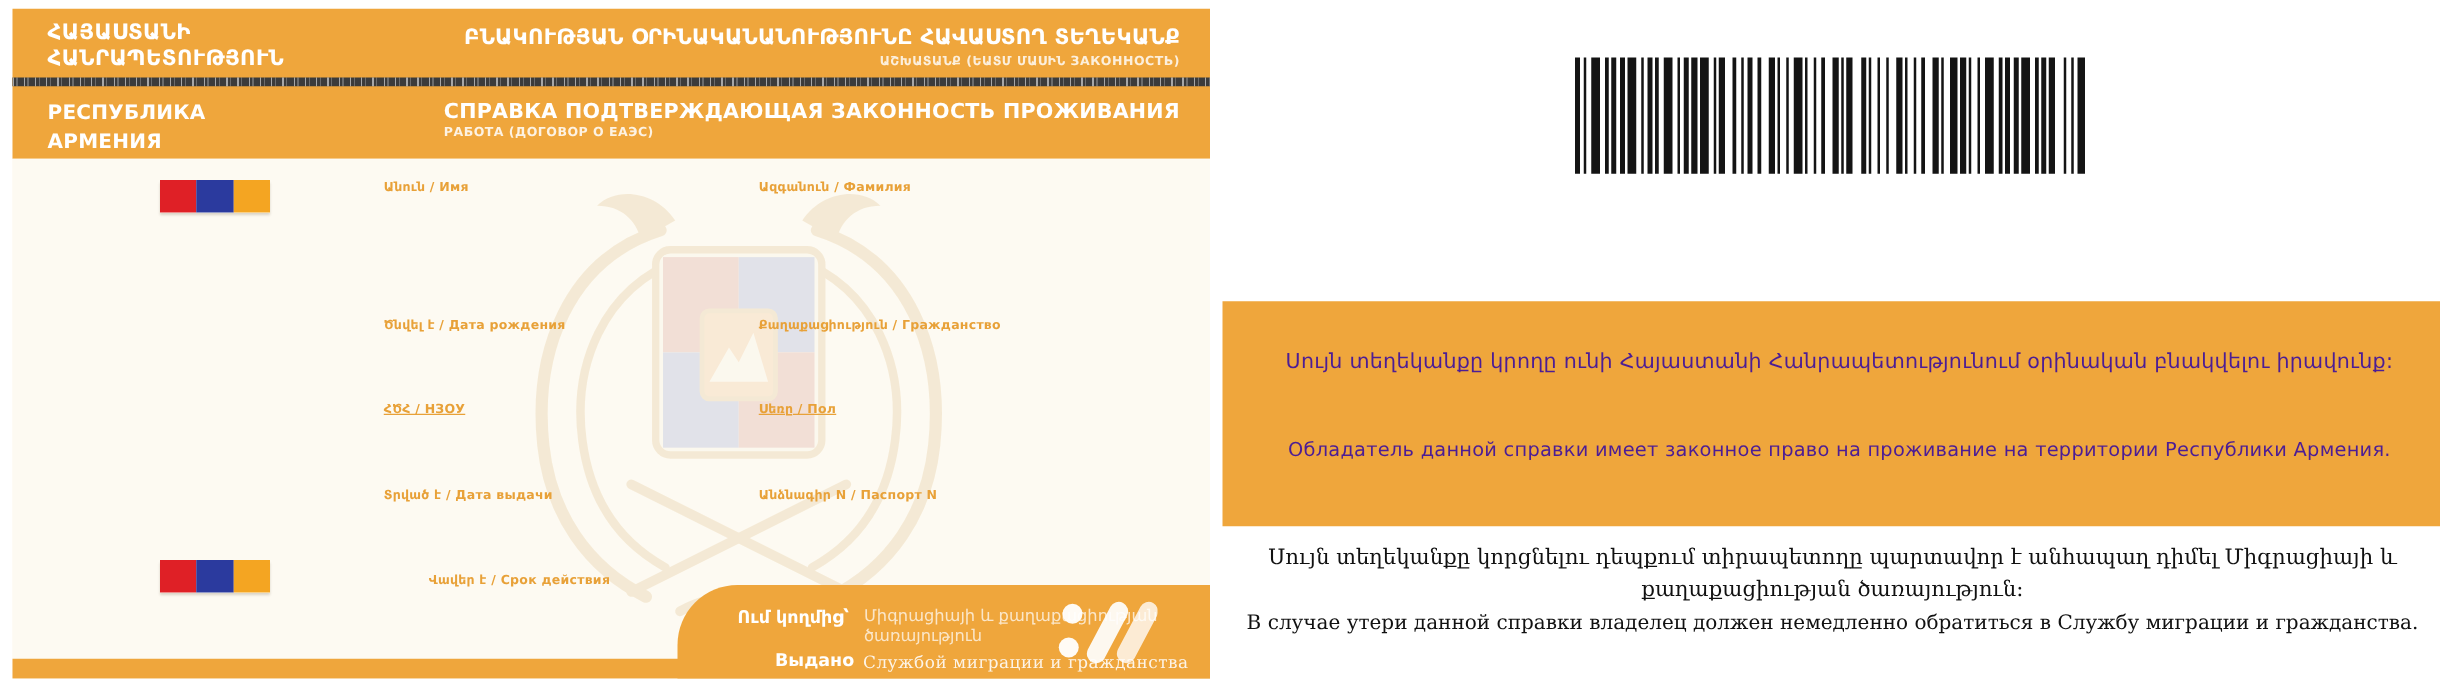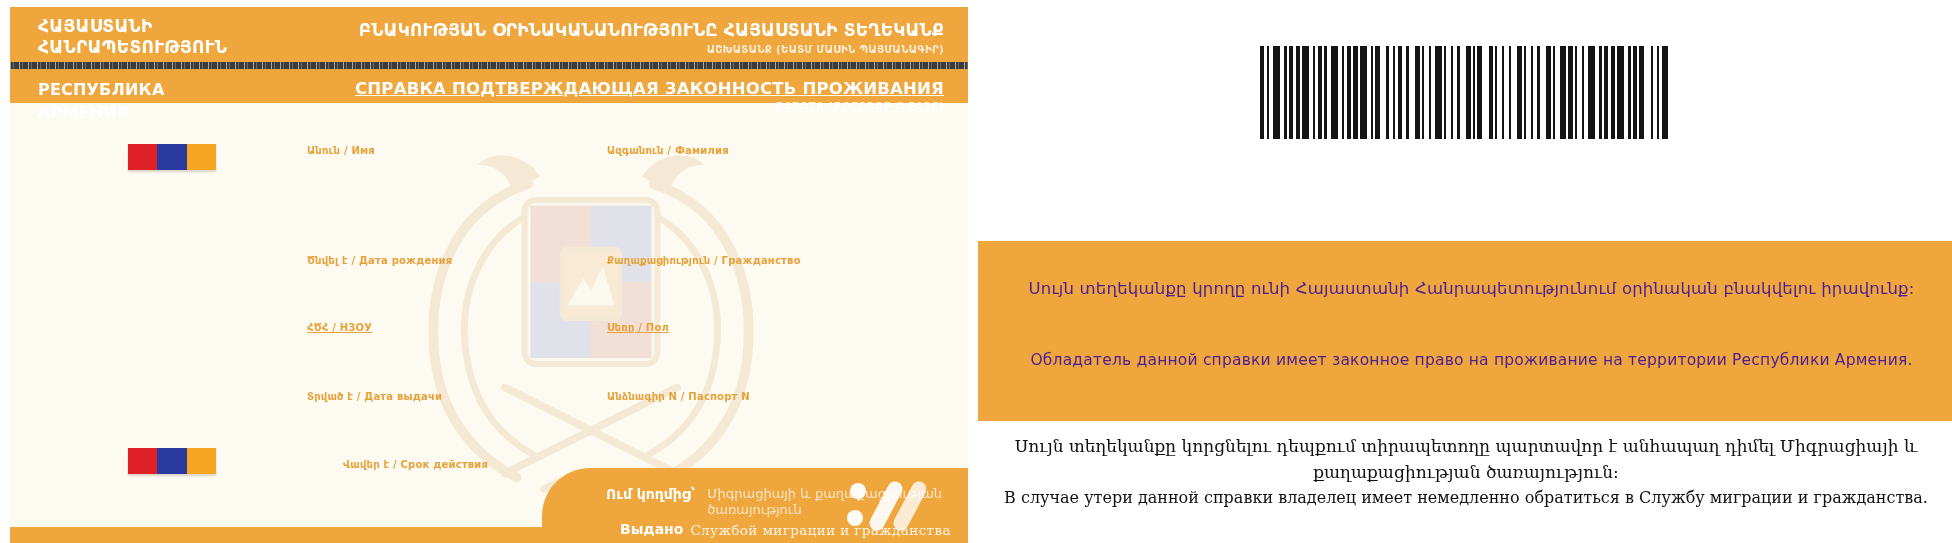--- a/index.html
+++ b/index.html
@@ -2,29 +2,29 @@
 <html style="--orange: #EFA63C; --label-orange: #E8A138; --body-cream: #FDFAF2; --strip-dark: #3B3B3B; --flag-red: #DF2026; --flag-blue: #2B3A9E; --flag-orange: #F4A522; --note-black: #111111;"><head>
 <meta charset="utf-8">
 <title>Certificate</title>
 <style>
   html,body{margin:0;padding:0;background:#fff;}
   body{font-family:"DejaVu Sans",sans-serif;}
   .stage{position:relative;width:1952px;height:543px;background:#fff;overflow:hidden;}
 
   
   .card{position:absolute;left:10px;top:7px;width:958px;height:536px;background:var(--body-cream,#FDFAF2);}
-  .card-header{position:absolute;left:0;top:0;right:0;height:96px;background:var(--orange,#EFA63C);}
+  .card-header{position:absolute;left:0;top:0;right:0;height:120px;background:var(--orange,#EFA63C);}
   .hdr-hy-country{position:absolute;left:28px;top:9px;width:240px;color:#fff;font-weight:bold;font-size:17px;line-height:1.22;letter-spacing:.3px;}
   .hdr-hy-block{position:absolute;right:24px;top:13px;text-align:right;color:#fff;}
   .hdr-hy-title{font-weight:bold;font-size:17px;letter-spacing:.2px;white-space:nowrap;}
   .hdr-hy-sub{margin-top:4px;font-size:10px;font-weight:bold;color:rgba(255,255,255,.82);letter-spacing:.4px;}
   .micro-strip{position:absolute;left:0;right:0;top:55px;height:7px;background:var(--strip-dark,#3B3B3B);
     background-image:repeating-linear-gradient(90deg, rgba(255,255,255,.55) 0 1px, rgba(0,0,0,0) 1px 3px, rgba(255,255,255,.25) 3px 4px, rgba(0,0,0,0) 4px 9px);}
   .hdr-ru-country{position:absolute;left:28px;top:71px;width:190px;color:#fff;font-weight:bold;font-size:16px;line-height:1.45;letter-spacing:.2px;}
-  .hdr-ru-block{position:absolute;right:24px;top:72px;text-align:right;color:#fff;text-decoration:underline;}
+  .hdr-ru-block{position:absolute;right:24px;top:72px;color:#fff;}
   .hdr-ru-title{font-weight:bold;font-size:16.5px;letter-spacing:.2px;white-space:nowrap;}
   .hdr-ru-sub{margin-top:3px;font-size:10px;font-weight:bold;color:rgba(255,255,255,.85);letter-spacing:.4px;}
 
   .card-body{position:absolute;left:0;top:120px;right:0;bottom:0;background:var(--body-cream,#FDFAF2);}
 
   .coa{position:absolute;left:366px;top:118px;width:430px;height:392px;opacity:.15;}
 
   .flag{position:absolute;width:88px;height:26px;display:flex;box-shadow:0 2px 2px rgba(60,40,0,.18);}
   .flag span{flex:1;}
   .flag .red{background:var(--flag-red,#DF2026);}
@@ -33,21 +33,21 @@
   .flag-top{left:118px;top:137px;}
   .flag-bottom{left:118px;top:441px;}
 
   .lbl{position:absolute;font-size:10px;font-weight:bold;color:var(--label-orange,#E8A138);white-space:nowrap;letter-spacing:.2px;}
   .c1{left:297px;} .c2{left:597px;}
   .r1{top:138px;} .r2{top:248px;} .r3{top:315px;text-decoration:underline;} .r4{top:384px;text-align:center;} .r5{top:452px;margin-left:36px;}
 
   .bottom-band{position:absolute;left:0;right:0;top:520px;height:16px;background:var(--orange,#EFA63C);}
   .issued-tab{position:absolute;left:532px;right:0;top:461px;height:75px;background:var(--orange,#EFA63C);border-top-left-radius:48px;}
   .issue-row{position:absolute;display:flex;gap:7px;align-items:flex-start;}
-  .issue-row-hy{left:64px;top:18px;gap:12px;}
+  .issue-row-hy{left:48px;top:18px;gap:12px;}
   .issue-row-ru{left:46px;top:53px;margin-left:32px;}
   .issue-label{font-weight:bold;font-size:14px;color:#fff;white-space:nowrap;}
   .issue-value-hy{width:238px;font-size:13px;line-height:1.2;color:rgba(255,255,255,.72);}
   .issue-value-ru{font-family:"DejaVu Serif","Liberation Serif",serif;font-size:13.5px;color:rgba(255,255,255,.88);letter-spacing:.4px;padding-top:1px;white-space:nowrap;}
   .ms-logo{position:absolute;right:42px;top:10px;width:80px;height:56px;}
 
   
   .barcode{position:absolute;left:1260px;top:46px;width:410px;height:93px;display:flex;}
   .barcode span{height:100%;}
   .barcode .bar{background:#141414;}
@@ -64,22 +64,22 @@
 </head>
 <body>
 
 <div class="stage">
 
   <div class="card">
 
     <div class="card-header">
       <div class="hdr-hy-country">ՀԱՅԱՍՏԱՆԻ ՀԱՆՐԱՊԵՏՈՒԹՅՈՒՆ</div>
       <div class="hdr-hy-block">
-        <div class="hdr-hy-title">ԲՆԱԿՈՒԹՅԱՆ ՕՐԻՆԱԿԱՆԱՆՈՒԹՅՈՒՆԸ ՀԱՅԱՍՏԱՆԻ ՏԵՂԵԿԱՆՔ</div>
-        <div class="hdr-hy-sub">ԱՇԽԱՏԱՆՔ (ԵԱՏՄ ՄԱՍԻՆ ՊԱՅՄԱՆԱԳԻՐ)</div>
+        <div class="hdr-hy-title">ԲՆԱԿՈՒԹՅԱՆ ՕՐԻՆԱԿԱՆԱՆՈՒԹՅՈՒՆԸ ՀԱՎԱՍՏՈՂ ՏԵՂԵԿԱՆՔ</div>
+        <div class="hdr-hy-sub">ԱՇԽԱՏԱՆՔ (ԵԱՏՄ ՄԱՍԻՆ ЗАКОННОСТЬ)</div>
       </div>
       <div class="micro-strip"></div>
       <div class="hdr-ru-country">РЕСПУБЛИКА АРМЕНИЯ</div>
       <div class="hdr-ru-block">
         <div class="hdr-ru-title">СПРАВКА ПОДТВЕРЖДАЮЩАЯ ЗАКОННОСТЬ ПРОЖИВАНИЯ</div>
         <div class="hdr-ru-sub">РАБОТА (ДОГОВОР О ЕАЭС)</div>
       </div>
     </div>
 
     <div class="card-body"></div>
@@ -262,16 +262,16 @@
       <span style="flex-grow: 1;"></span>
     </div>
 
   <div class="notice-box">
     <div class="notice-hy">Սույն տեղեկանքը կրողը ունի Հայաստանի Հանրապետությունում օրինական բնակվելու իրավունք:</div>
     <div class="notice-ru">Обладатель данной справки имеет законное право на проживание на территории  Республики Армения.</div>
   </div>
 
   <div class="footnote">
     <div class="footnote-hy">Սույն տեղեկանքը կորցնելու դեպքում տիրապետողը պարտավոր է անհապաղ դիմել Միգրացիայի և քաղաքացիության ծառայություն:</div>
-    <div class="footnote-ru">В случае утери данной справки владелец имеет немедленно обратиться в Службу миграции и гражданства.</div>
+    <div class="footnote-ru">В случае утери данной справки владелец должен немедленно обратиться в Службу миграции и гражданства.</div>
   </div>
 
 </div>
 
 </body></html>

